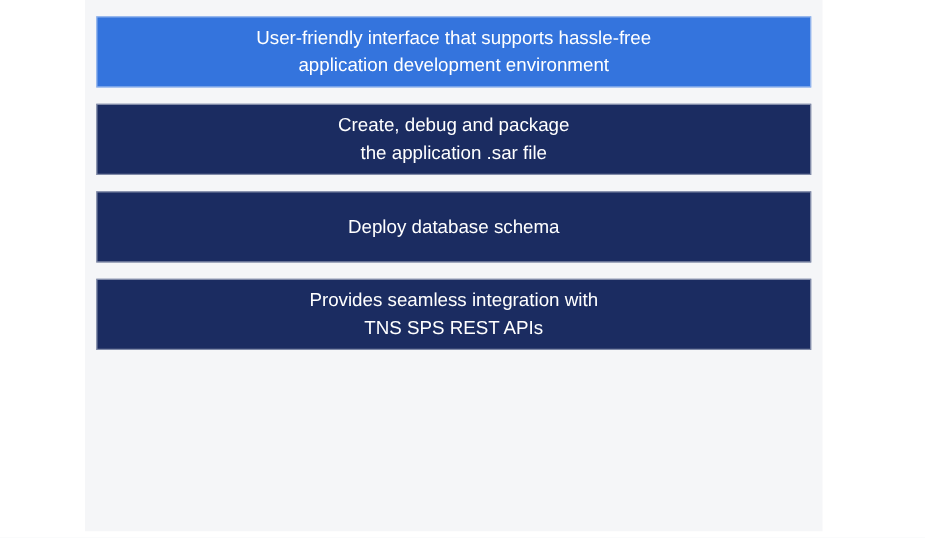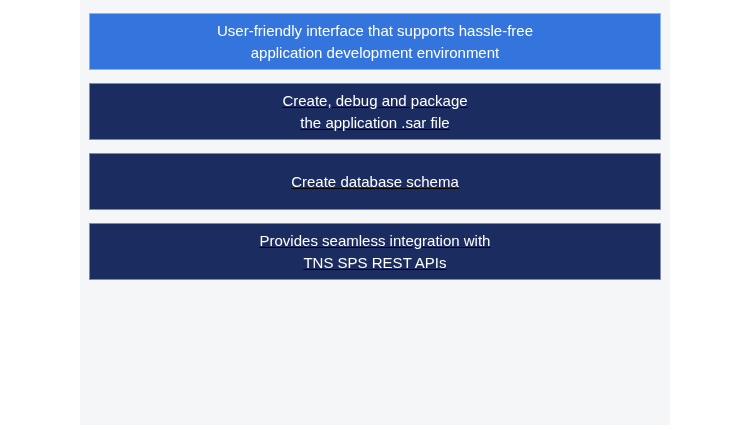--- a/index.html
+++ b/index.html
@@ -9,21 +9,21 @@
   body {
     width: 740px;
     height: 430px;
     background: #ffffff;
     font-family: "Liberation Sans", sans-serif;
     position: relative;
     overflow: hidden;
   }
   .panel {
     position: absolute;
-    left: 80px;
+    left: 68px;
     top: 0;
     width: 590px;
     height: 425px;
     background: var(--panel-bg, #f5f6f8);
     box-sizing: border-box;
     padding: 13px 9px 5px 9px;
   }
   .bar {
     box-sizing: border-box;
     height: 57px;
@@ -37,34 +37,34 @@
   .bar:last-child {
     margin-bottom: 16px;
   }
   .bar-text {
     color: var(--text-color, #ffffff);
     font-size: 15px;
     line-height: 22px;
     white-space: pre-line;
   }
   .bar.blue { background: var(--blue, #3474dd); }
-  .bar.navy { background: var(--navy, #1b2c61); text-decoration: underline; }
+  .bar.navy { background: var(--navy, #1b2c61); }
 </style>
 </head>
 <body style="background: rgb(255, 255, 255);">
 
 <div class="panel">
   <div class="bar blue">
     <span class="bar-text">User-friendly interface that supports hassle-free
 application development environment</span>
   </div>
   <div class="bar navy">
     <span class="bar-text">Create, debug and package
 the application .sar file</span>
   </div>
   <div class="bar navy">
-    <span class="bar-text">Create database schema</span>
+    <span class="bar-text">Deploy database schema</span>
   </div>
   <div class="bar navy">
     <span class="bar-text">Provides seamless integration with
 TNS SPS REST APIs</span>
   </div>
 </div>
 
 </body></html>

